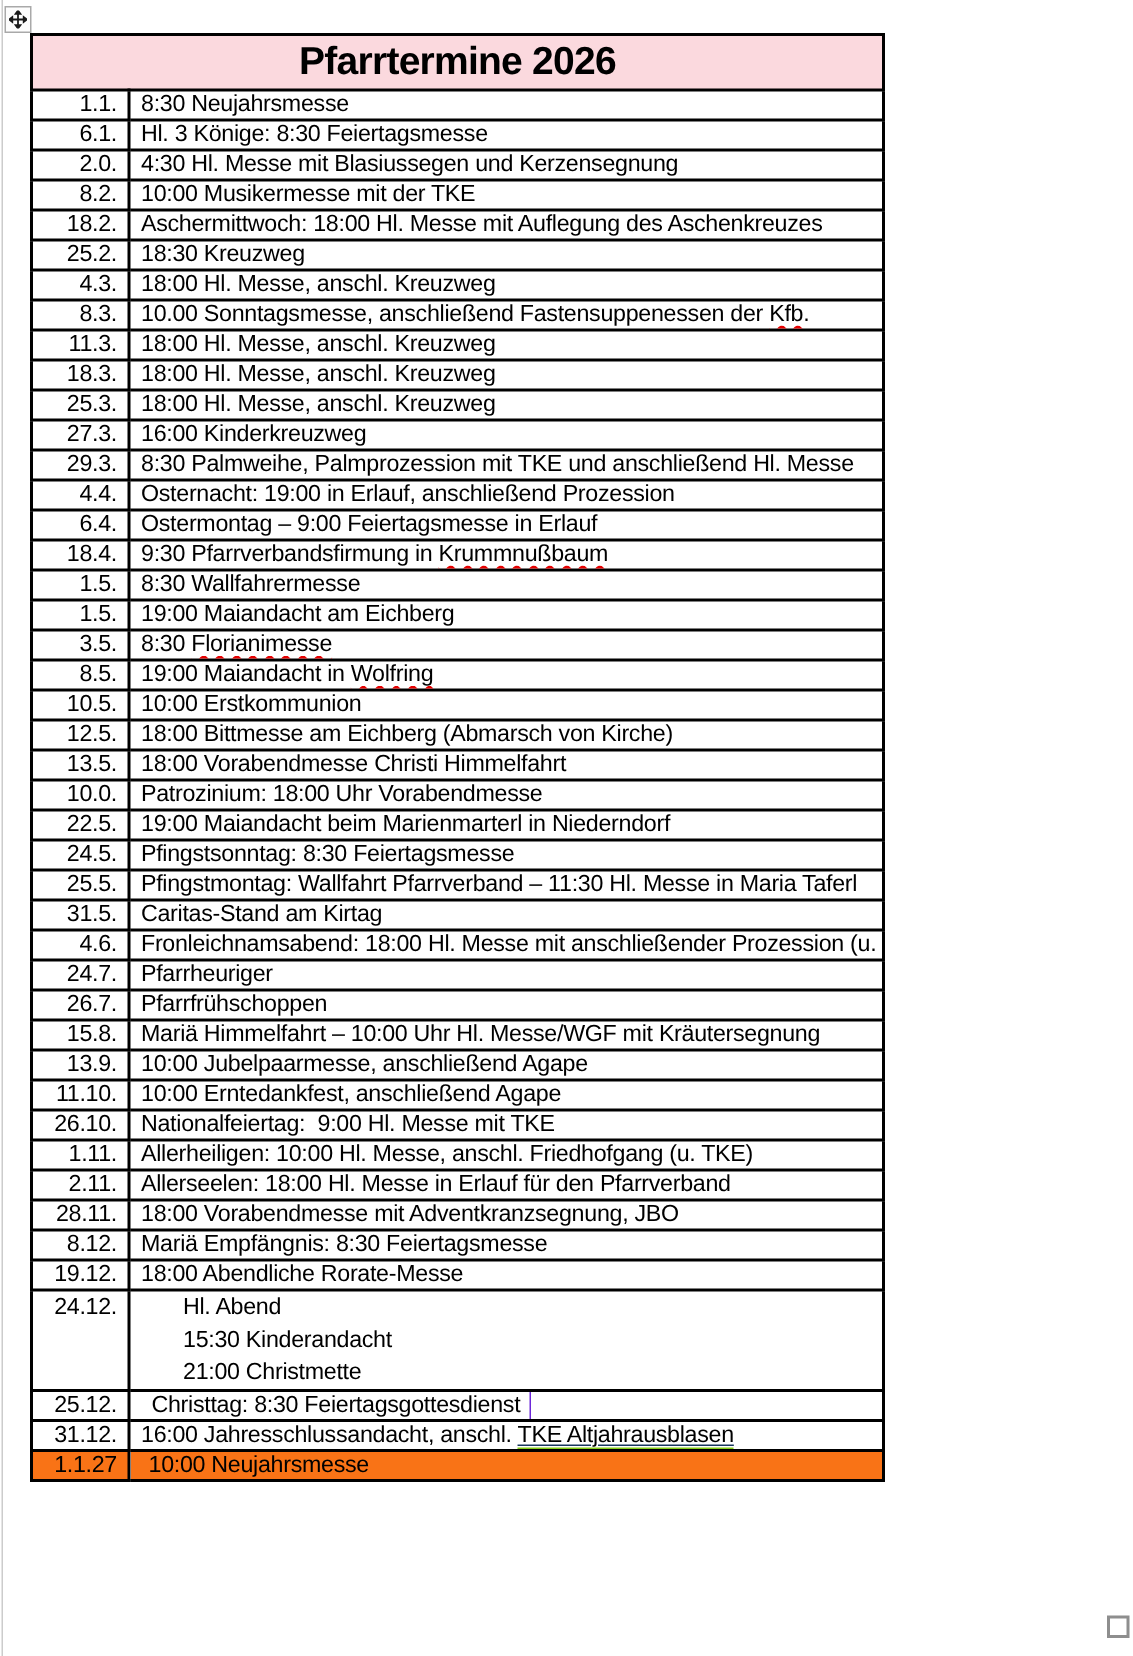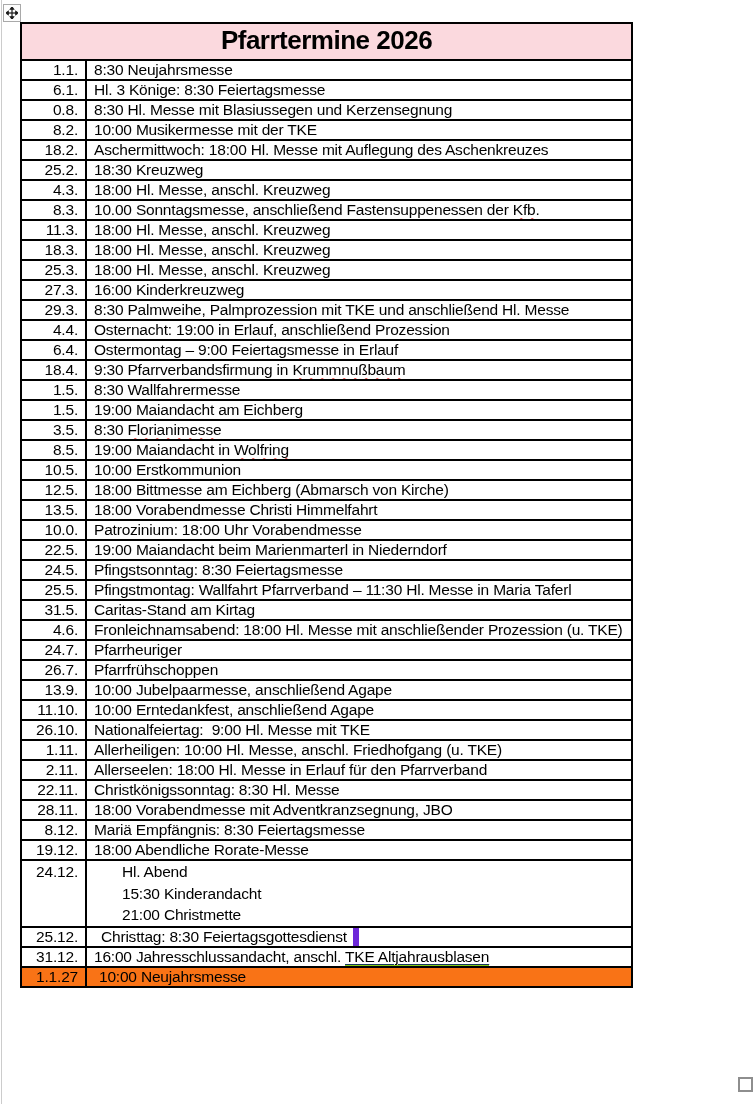--- a/index.html
+++ b/index.html
@@ -34,21 +34,21 @@
     position: absolute;
     left: 738px; top: 1077px;
     width: 15px; height: 15px;
     background: #ffffff;
     border: 2px solid #8e8e8e;
     box-sizing: border-box;
   }
   table.events {
     position: absolute;
     left: 20px; top: 22px;
-    width: 613px;
+    width: 570px;
     border-collapse: collapse;
     table-layout: fixed;
   }
   table.events col.c-date  { width: 65px; }
   table.events th, table.events td {
     border: 2px solid #000000;
     box-sizing: border-box;
   }
   table.events th.title-cell {
     height: 29px;
@@ -82,21 +82,21 @@
   .split-wrap {
     display: flex;
     height: 100%;
     align-items: center;
   }
   .split-text {
     display: flex;
     align-items: center;
     height: 100%;
     padding: 0 6px 0 7px;
-    border-right: 6px solid #6d28d9;
+    border-right: 1px solid #6d28d9;
     white-space: pre;
   }
   .split-rest { flex: 1; height: 100%; }
   .mark-spelling {
     text-decoration: underline wavy #E60000;
     text-decoration-thickness: 1.5px;
     text-underline-offset: 3px;
     text-decoration-skip-ink: none;
   }
   .mark-grammar {
@@ -139,22 +139,22 @@
   <tbody id="rows">
       <tr>
         <td class="date-cell">1.1.</td>
         <td class="event-cell"><span>8:30 Neujahrsmesse</span></td>
       </tr>
       <tr>
         <td class="date-cell">6.1.</td>
         <td class="event-cell"><span>Hl. 3 Könige: 8:30 Feiertagsmesse</span></td>
       </tr>
       <tr>
-        <td class="date-cell">0.8.</td>
-        <td class="event-cell"><span>8:30 Hl. Messe mit Blasiussegen und Kerzensegnung</span></td>
+        <td class="date-cell">2.0.</td>
+        <td class="event-cell"><span>4:30 Hl. Messe mit Blasiussegen und Kerzensegnung</span></td>
       </tr>
       <tr>
         <td class="date-cell">8.2.</td>
         <td class="event-cell"><span>10:00 Musikermesse mit der TKE</span></td>
       </tr>
       <tr>
         <td class="date-cell">18.2.</td>
         <td class="event-cell"><span>Aschermittwoch: 18:00 Hl. Messe mit Auflegung des Aschenkreuzes</span></td>
       </tr>
       <tr>
@@ -255,42 +255,42 @@
       </tr>
       <tr>
         <td class="date-cell">24.7.</td>
         <td class="event-cell"><span>Pfarrheuriger</span></td>
       </tr>
       <tr>
         <td class="date-cell">26.7.</td>
         <td class="event-cell"><span>Pfarrfrühschoppen</span></td>
       </tr>
       <tr>
+        <td class="date-cell">15.8.</td>
+        <td class="event-cell"><span>Mariä Himmelfahrt – 10:00 Uhr Hl. Messe/WGF mit Kräutersegnung</span></td>
+      </tr>
+      <tr>
         <td class="date-cell">13.9.</td>
         <td class="event-cell"><span>10:00 Jubelpaarmesse, anschließend Agape</span></td>
       </tr>
       <tr>
         <td class="date-cell">11.10.</td>
         <td class="event-cell"><span>10:00 Erntedankfest, anschließend Agape</span></td>
       </tr>
       <tr>
         <td class="date-cell">26.10.</td>
         <td class="event-cell"><span>Nationalfeiertag:  9:00 Hl. Messe mit TKE</span></td>
       </tr>
       <tr>
         <td class="date-cell">1.11.</td>
         <td class="event-cell"><span>Allerheiligen: 10:00 Hl. Messe, anschl. Friedhofgang (u. TKE)</span></td>
       </tr>
       <tr>
         <td class="date-cell">2.11.</td>
         <td class="event-cell"><span>Allerseelen: 18:00 Hl. Messe in Erlauf für den Pfarrverband</span></td>
-      </tr>
-      <tr>
-        <td class="date-cell">22.11.</td>
-        <td class="event-cell"><span>Christkönigssonntag: 8:30 Hl. Messe</span></td>
       </tr>
       <tr>
         <td class="date-cell">28.11.</td>
         <td class="event-cell"><span>18:00 Vorabendmesse mit Adventkranzsegnung, JBO</span></td>
       </tr>
       <tr>
         <td class="date-cell">8.12.</td>
         <td class="event-cell"><span>Mariä Empfängnis: 8:30 Feiertagsmesse</span></td>
       </tr>
       <tr>

